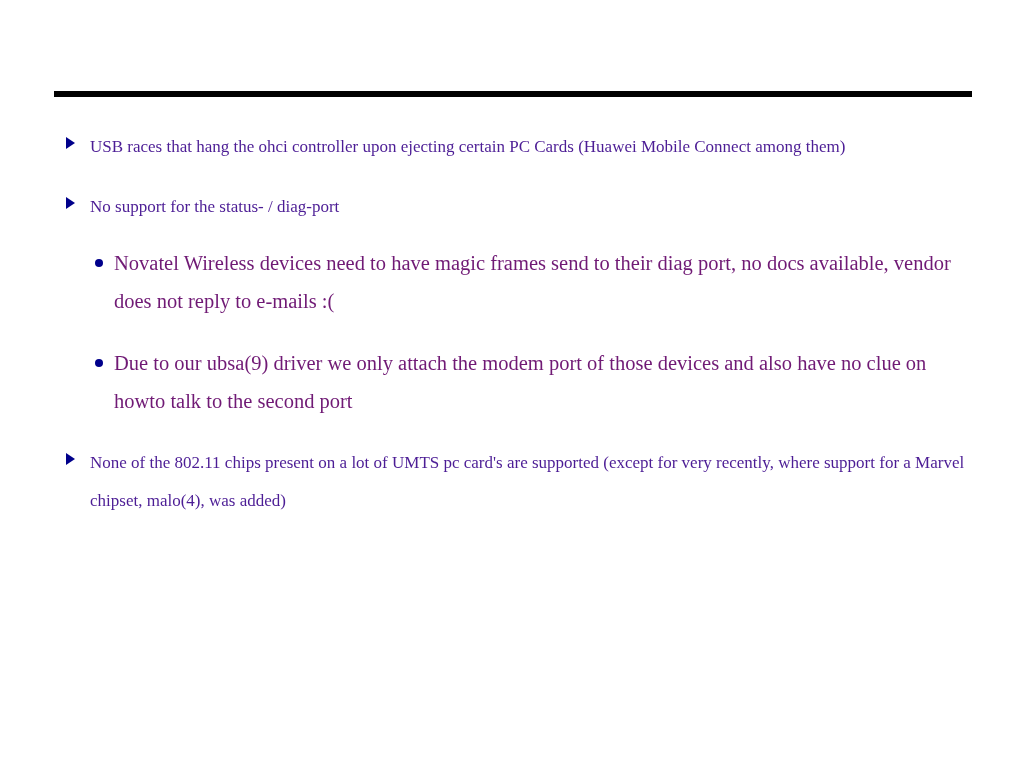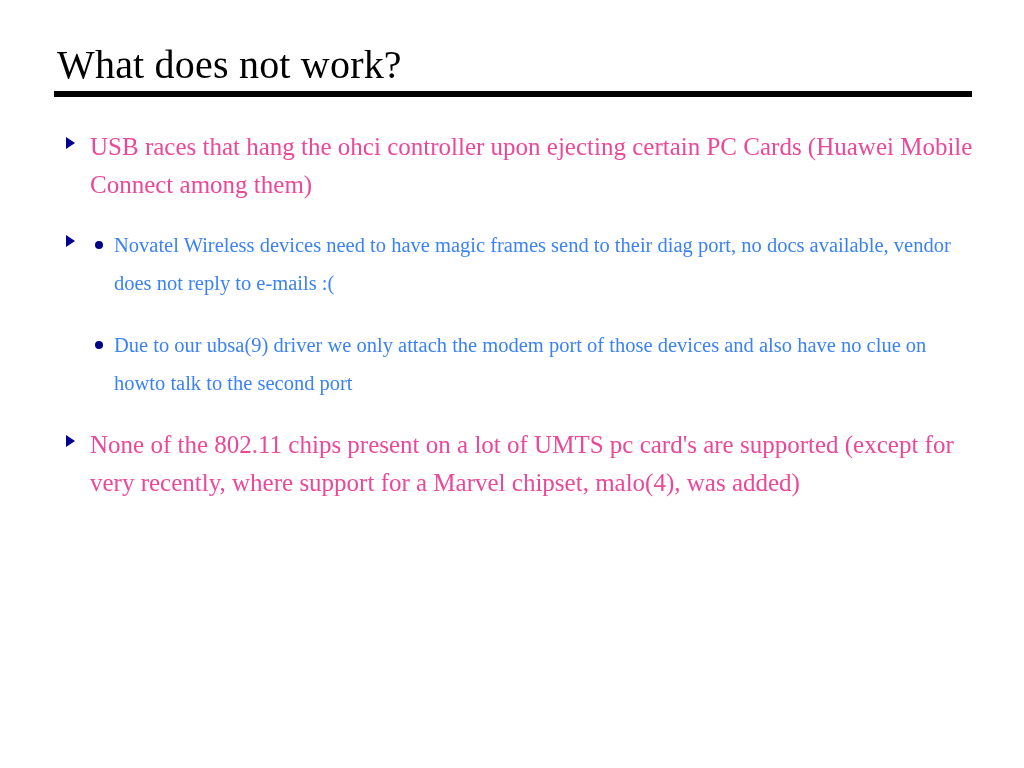--- a/index.html
+++ b/index.html
@@ -43,23 +43,23 @@
   .body {
     position: absolute;
     left: 54px;
     top: 128px;
     width: 920px;
   }
   .bullet-l1 {
     position: relative;
     padding-left: 36px;
     margin-bottom: 22px;
-    font-size: 25px;
+    font-size: 17px;
     line-height: 38px;
-    color: #ec4899;
+    color: #4c1d95;
   }
   .bullet-l1 .marker {
     position: absolute;
     left: 12px;
     top: 9px;
     width: 0;
     height: 0;
     border-left: 9px solid #00008b;
     border-top: 6px solid transparent;
     border-bottom: 6px solid transparent;
@@ -67,21 +67,21 @@
   .sub-list {
     margin-top: 18px;
     margin-bottom: 6px;
   }
   .bullet-l2 {
     position: relative;
     padding-left: 60px;
     margin-bottom: 24px;
     font-size: 20.5px;
     line-height: 38px;
-    color: #3b82f6;
+    color: #701a75;
   }
   .bullet-l2 .marker {
     position: absolute;
     left: 41px;
     top: 15px;
     width: 8px;
     height: 8px;
     border-radius: 50%;
     background: #00008b;
   }
@@ -91,32 +91,32 @@
   .bullet-l1.last {
     margin-top: 4px;
     margin-bottom: 16px;
   }
 </style>
 </head>
 <body>
 
 <div class="slide">
 
-  <div class="slide-title">What does not work?</div>
   <div class="title-rule"></div>
 
   <div class="body">
 
     <div class="bullet-l1">
       <span class="marker"></span>
       <span>USB races that hang the ohci controller upon ejecting certain PC Cards (Huawei Mobile Connect among them)</span>
     </div>
 
     <div class="bullet-l1 tight">
       <span class="marker"></span>
+      <span>No support for the status- / diag-port</span>
     </div>
 
     <div class="sub-list">
       <div class="bullet-l2">
         <span class="marker"></span>
         <span>Novatel Wireless devices need to have magic frames send to their diag port, no docs available, vendor does not reply to e-mails :(</span>
       </div>
       <div class="bullet-l2">
         <span class="marker"></span>
         <span>Due to our ubsa(9) driver we only attach the modem port of those devices and also have no clue on howto talk to the second port</span>

